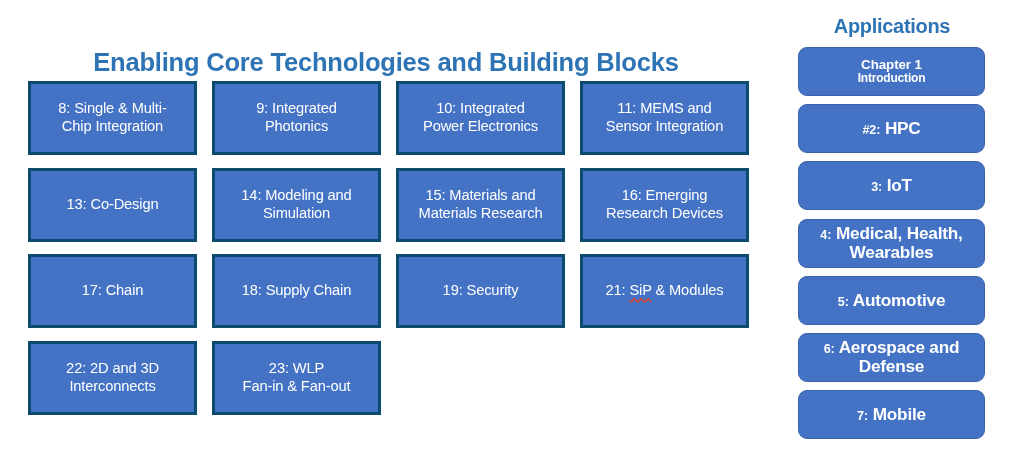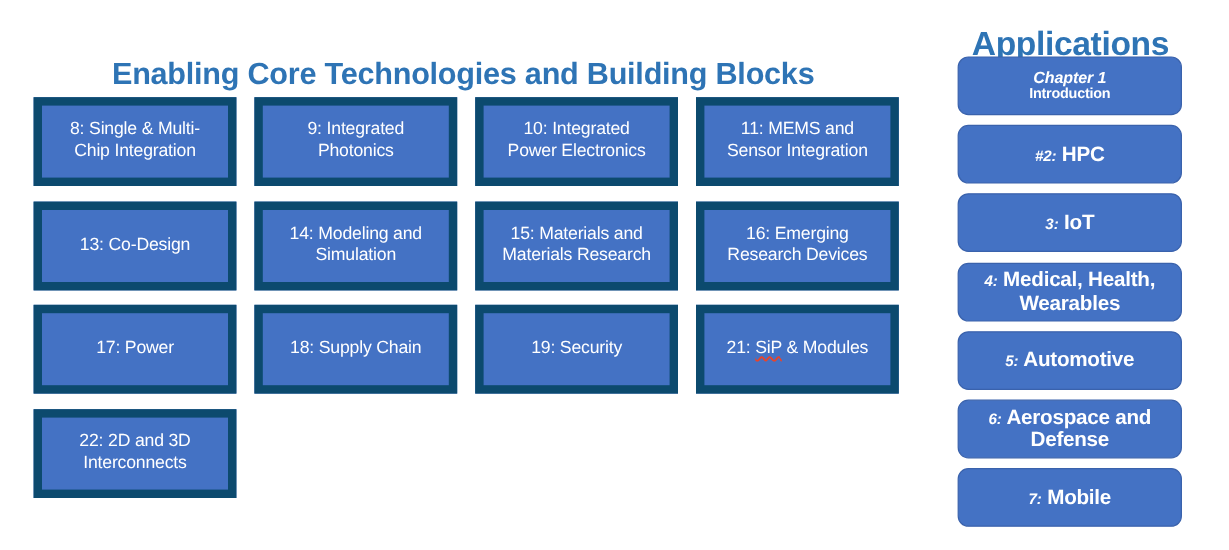--- a/index.html
+++ b/index.html
@@ -48,21 +48,21 @@
     width: 723px;
     height: 335px;
     display: grid;
     grid-template-columns: repeat(4, 169px);
     grid-template-rows: repeat(4, 74px);
     column-gap: 15px;
     row-gap: 12.5px;
   }
   .tech-box {
     background: #4472C4;
-    border: 7px solid #0c4a6e;
+    border: 3px solid #0c4a6e;
     box-sizing: border-box;
     display: flex;
     align-items: center;
     justify-content: center;
     text-align: center;
     color: #ffffff;
     font-size: 14.7px;
     line-height: 1.22;
     padding: 2px 5px;
     letter-spacing: -0.15px;
@@ -80,21 +80,21 @@
     top: 0;
     width: 252px;
     height: 458px;
   }
   #right-title {
     position: absolute;
     left: 0;
     top: 2px;
     width: 240px;
     text-align: center;
-    font-size: 28px;
+    font-size: 20px;
     font-weight: bold;
     color: #2E74B5;
     letter-spacing: -0.3px;
     white-space: nowrap;
   }
   #app-list {
     position: absolute;
     left: 26px;
     top: 47px;
     width: 187px;
@@ -114,21 +114,20 @@
     text-align: center;
     color: #ffffff;
     padding: 2px 6px;
     line-height: 1.12;
   }
   .app-box .inner { display: block; }
   .app-num {
     font-size: 12.6px;
     font-weight: bold;
     letter-spacing: -0.1px;
-    font-style: italic;
   }
   .app-label {
     font-size: 17.2px;
     font-weight: bold;
     letter-spacing: -0.2px;
   }
   
   .app-box.stacked .app-num { display: block; font-size: 13.4px; }
   .app-box.stacked .app-label { display: block; font-size: 12px; }
 </style>
@@ -160,33 +159,36 @@
         <div class="tech-box">
           <span>14: Modeling and<br>Simulation</span>
         </div>
         <div class="tech-box">
           <span>15: Materials and<br>Materials Research</span>
         </div>
         <div class="tech-box">
           <span>16: Emerging<br>Research Devices</span>
         </div>
         <div class="tech-box">
-          <span>17: Power</span>
+          <span>17: Chain</span>
         </div>
         <div class="tech-box">
           <span>18: Supply Chain</span>
         </div>
         <div class="tech-box">
           <span>19: Security</span>
         </div>
         <div class="tech-box">
           <span>21: <span class="spellerr">SiP</span> &amp; Modules</span>
         </div>
         <div class="tech-box">
           <span>22: 2D and 3D<br>Interconnects</span>
+        </div>
+        <div class="tech-box">
+          <span>23: WLP<br>Fan-in &amp; Fan-out</span>
         </div>
       </div>
 
   </section>
 
   <section id="right-section">
 
     <h1 id="right-title">Applications</h1>
 
     <div id="app-list">

